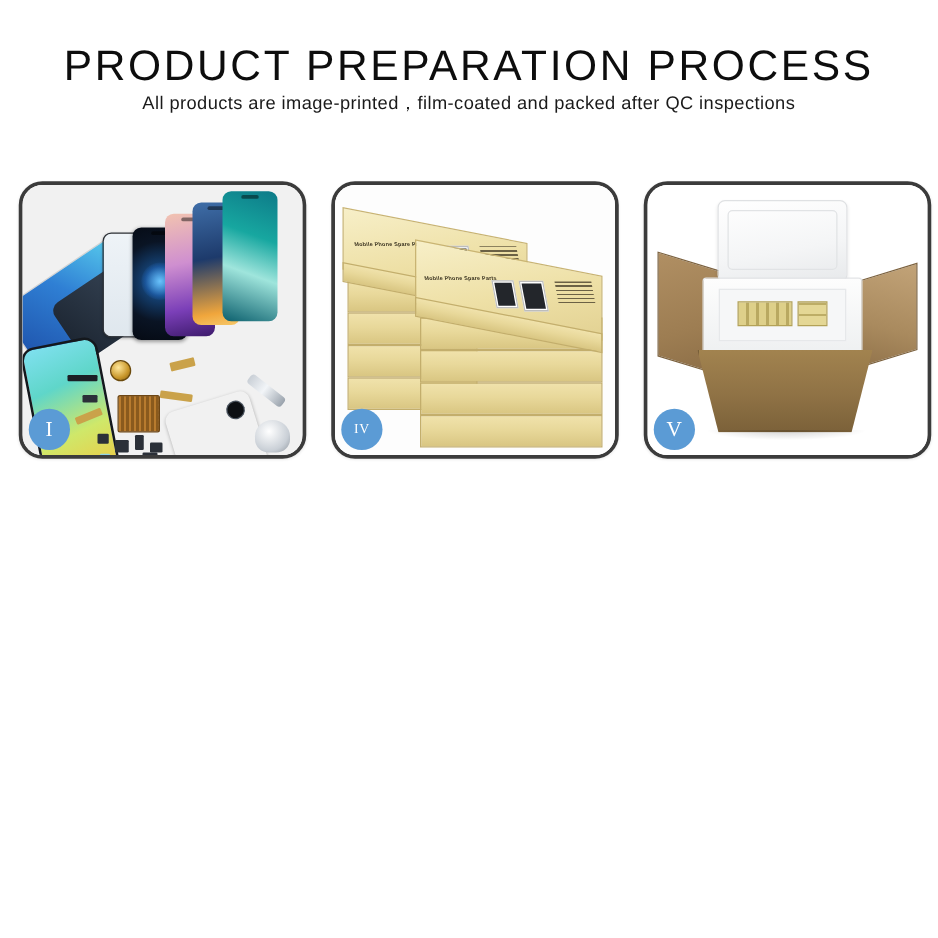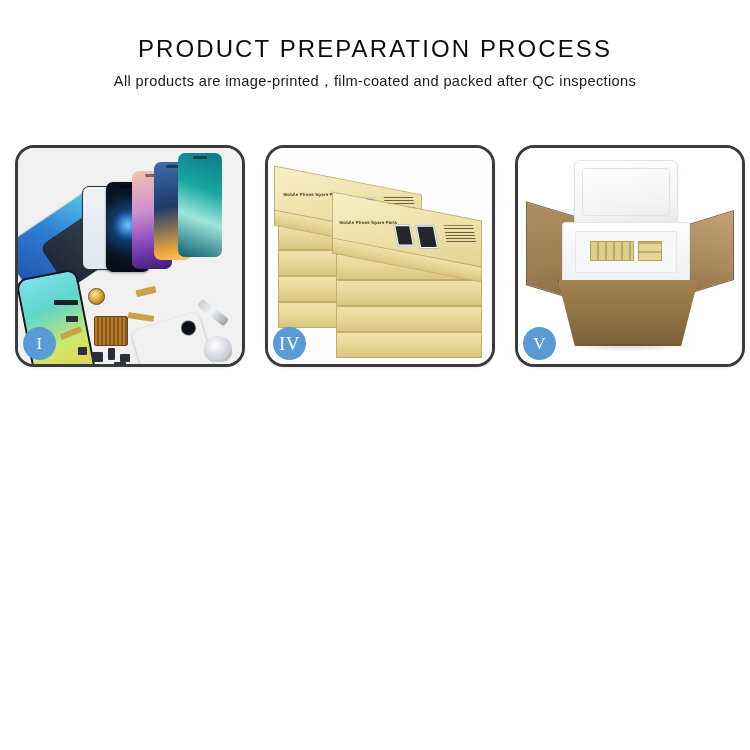--- a/index.html
+++ b/index.html
@@ -9,30 +9,30 @@
     background: #ffffff;
     font-family: "Liberation Sans", sans-serif;
     overflow: hidden;
     position: relative;
   }
 
   
   .header { padding-top: 36px; text-align: center; }
   .title {
     font-family: "Liberation Sans", sans-serif;
-    font-size: 24px;
+    font-size: 34px;
     font-weight: 500;
     letter-spacing: 2.1px;
     color: #0d0d0d;
     line-height: 1.05;
     white-space: nowrap;
     transform: scaleX(1.0);
   }
   .subtitle {
-    margin-top: 11px;
+    margin-top: 1px;
     font-size: 14.6px;
     font-weight: 400;
     letter-spacing: .35px;
     color: #1a1a1a;
     white-space: nowrap;
   }
 
   
   .grid {
     position: absolute;
@@ -60,21 +60,21 @@
     border-radius: 50%;
     background: #5b9bd5;
     color: #ffffff;
     font-family: "Liberation Serif", serif;
     font-size: 17px;
     line-height: 33px;
     text-align: center;
     letter-spacing: .4px;
     z-index: 40;
   }
-  .badge.wide { font-size: 19px; }
+  .badge.wide { font-size: 11px; }
 
   
   .p1 { background: #f1f1f1; }
   .ph { position: absolute; border-radius: 7px; overflow: hidden; }
   .ph-blue {
     left: 14px; top: 42px; width: 62px; height: 108px;
     transform: rotate(56deg);
     background: linear-gradient(150deg,#5bd2ef 0%,#2f7fd4 45%,#1d4fa8 100%);
     border-radius: 9px;
     box-shadow: 0 0 0 1px rgba(0,0,0,.12);

